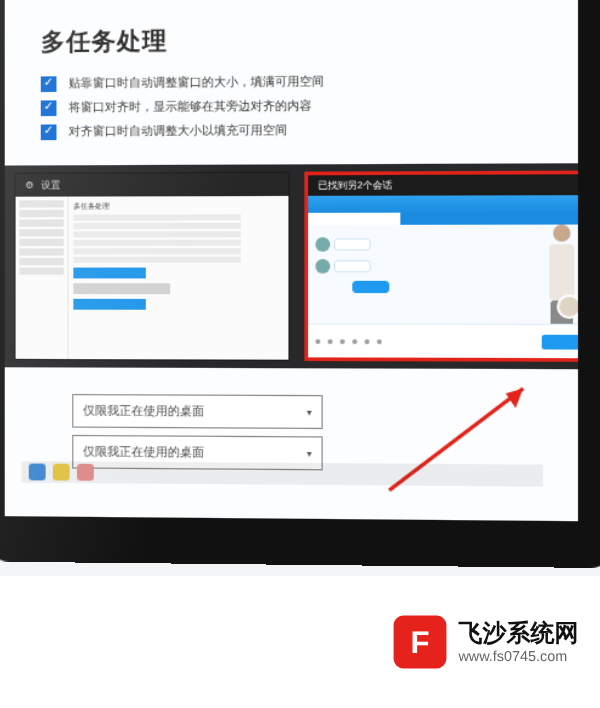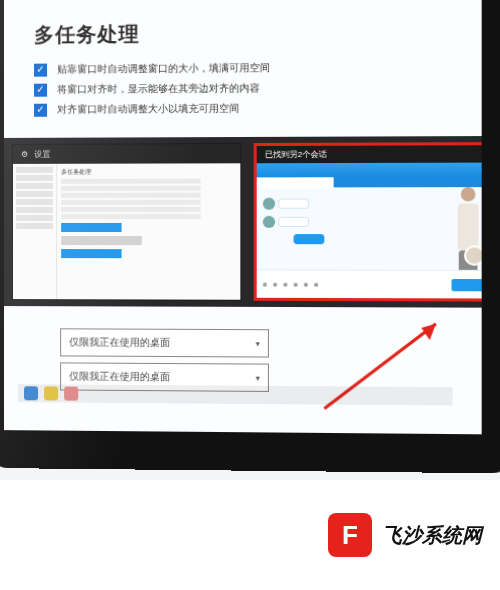--- a/index.html
+++ b/index.html
@@ -223,37 +223,38 @@
     background:#fff;
     display:flex; align-items:center; justify-content:flex-end;
     padding-right:18px;
     gap:10px;
   }
   .wm-logo{
     width:44px;height:44px;border-radius:8px;background:#e6221d;
     display:flex;align-items:center;justify-content:center;
     color:#fff;font-weight:800;font-size:26px;font-family:Arial,sans-serif;
   }
-  .wm-text{display:flex;flex-direction:column;line-height:1.2;font-style:italic;}
+  .wm-text{display:flex;flex-direction:column;line-height:1.2;}
   .wm-title{font-size:20px;font-weight:700;color:#111;}
   .wm-url{font-size:12px;color:#666;}
 
   .monitor-gloss{
     position:absolute;inset:0;
     background:linear-gradient(105deg,rgba(255,255,255,0.14),rgba(255,255,255,0) 40%);
     pointer-events:none;
   }
 </style>
 </head>
 <body>
 
 <div class="wm-strip">
   <div class="wm-logo">F</div>
   <div class="wm-text">
     <div class="wm-title">飞沙系统网</div>
+    <div class="wm-url">www.fs0745.com</div>
   </div>
 </div>
 
 <div class="monitor">
   <div class="screen">
 
     <div class="settings-page">
       <div class="page-title">多任务处理</div>
 
       <div class="chk-row">

